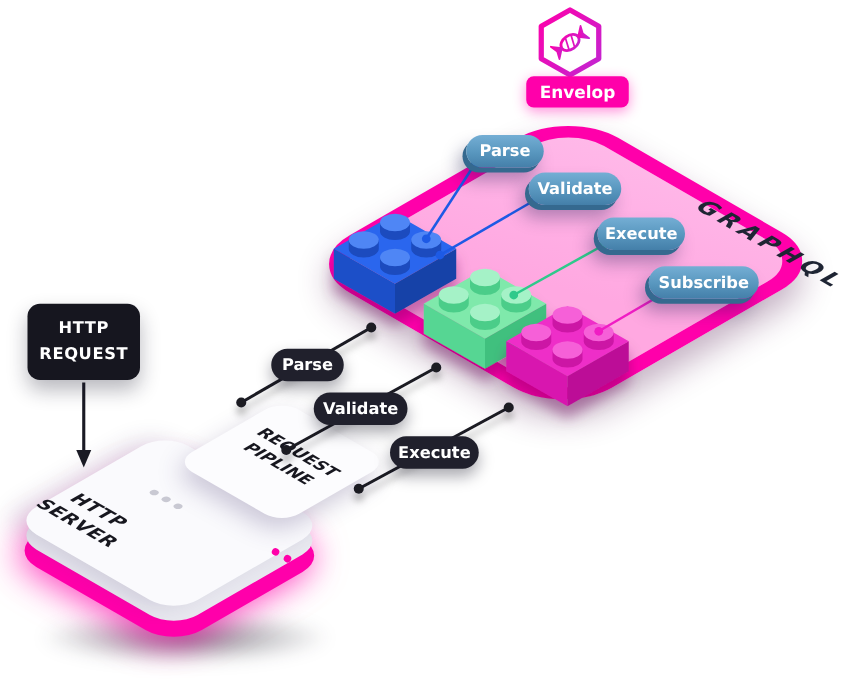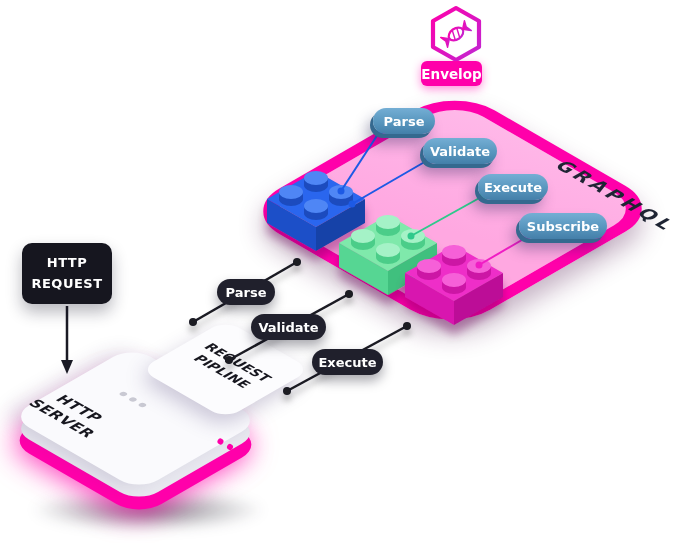--- a/index.html
+++ b/index.html
@@ -9,21 +9,21 @@
   .iso{transform:matrix(0.866,0.5,-0.866,0.5,0,0);transform-origin:50% 50%;}
 
   
   .panel{position:absolute;left:331px;top:86px;width:243px;height:248px;box-sizing:border-box;
          border:13px solid var(--brand_pink);border-radius:46px;
          background:linear-gradient(160deg,#FFB9E9 0%,var(--panel_fill) 60%);
          box-shadow:14px 14px 26px rgba(80,20,75,.33);}
   .graphql{position:absolute;left:114px;top:-11px;width:150px;line-height:26px;text-align:center;
            font-size:19px;font-weight:800;letter-spacing:4px;color:var(--panel_text);}
 
-  .envelop-badge{position:absolute;left:421px;top:61px;width:61px;height:25px;border-radius:6px;
+  .envelop-badge{position:absolute;left:421px;top:61px;width:82px;height:25px;border-radius:6px;
            background:var(--brand_pink);color:#fff;font-size:13.5px;font-weight:600;
            display:flex;align-items:center;justify-content:center;
            box-shadow:0 3px 10px rgba(255,0,170,.45);}
   .logo{position:absolute;left:424px;top:4px;}
 
   
   .plugin-badge{position:absolute;height:26px;border-radius:13px;color:#fff;font-size:13px;font-weight:600;
            display:flex;align-items:center;justify-content:center;
            background:linear-gradient(180deg,var(--badge_blue_light) 0%,var(--badge_blue_mid) 55%,var(--badge_blue_dark) 100%);
            box-shadow:-3px 4px 0 var(--badge_blue_edge),-6px 10px 14px rgba(25,30,80,.35);}

